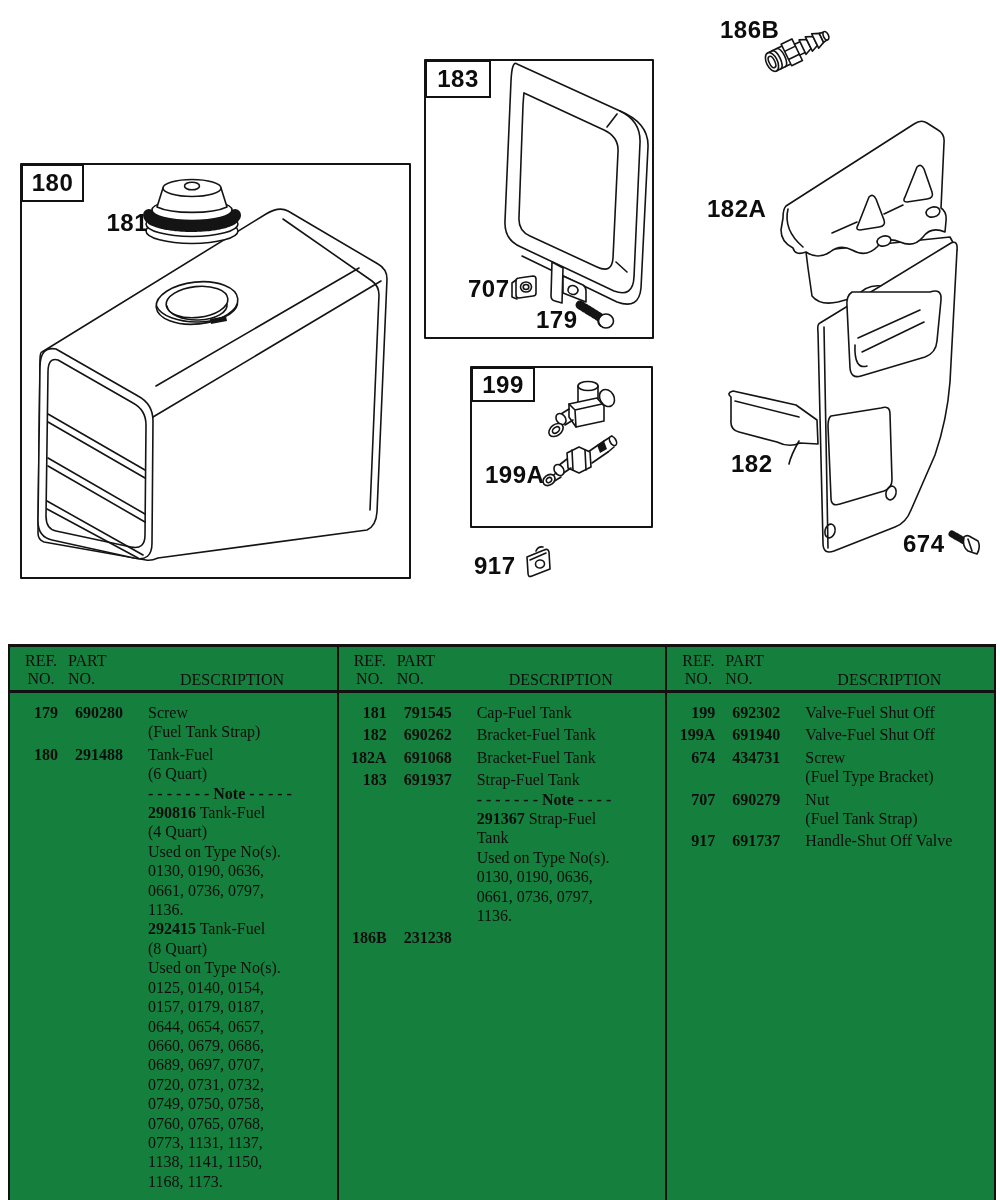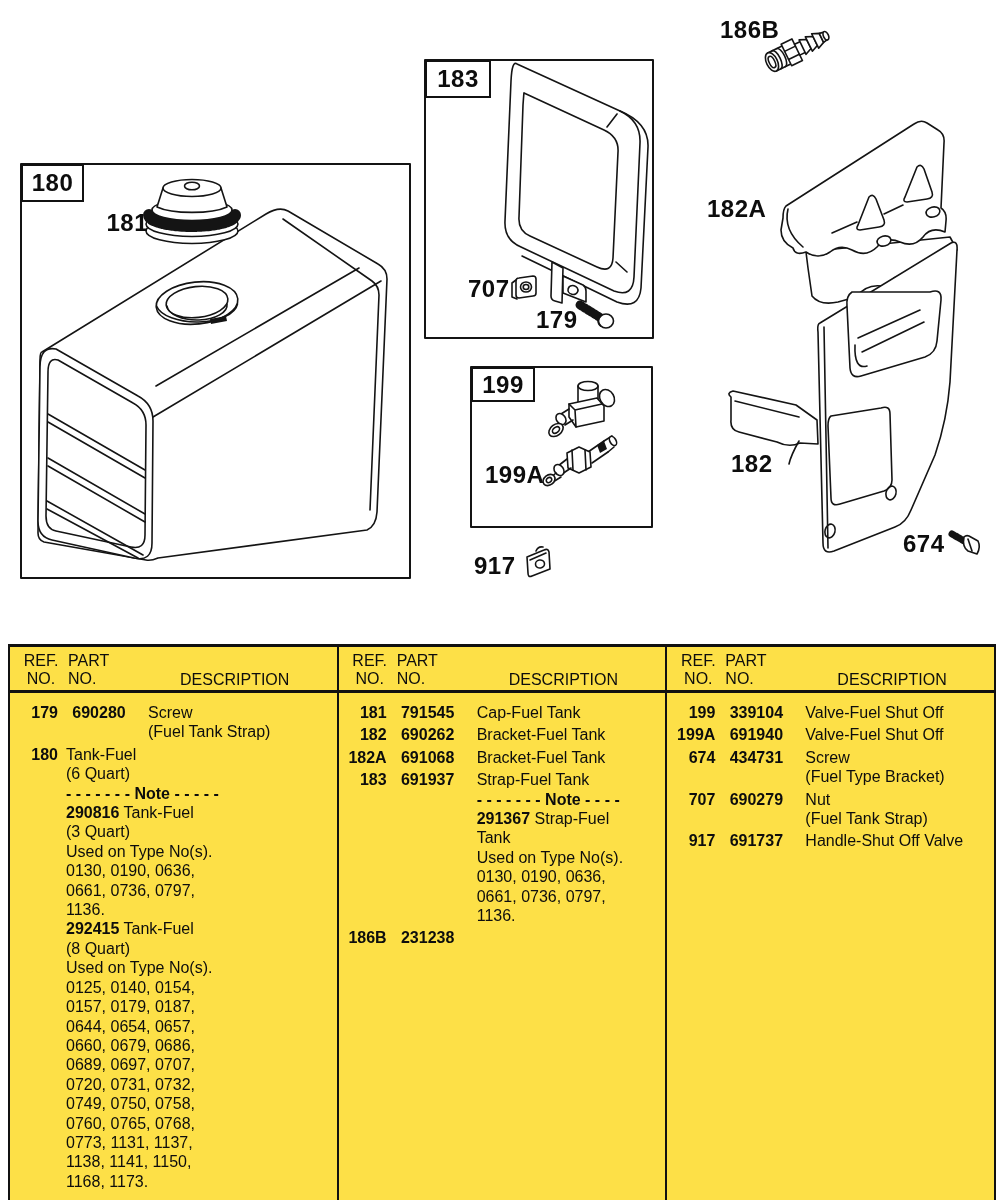--- a/index.html
+++ b/index.html
@@ -18,21 +18,21 @@
   .callout.rt{text-align:right;}
   .callout-box{
     position:absolute;border:2px solid #111;background:#fff;
     display:flex;align-items:center;justify-content:center;
     font-weight:bold;font-size:24px;letter-spacing:.5px;box-sizing:border-box;
   }
   
   .ptable{
     position:absolute;left:8px;top:644px;width:988px;height:556px;
     border-top:3px solid #111;border-left:2px solid #111;border-right:2px solid #111;
-    display:flex;box-sizing:border-box;background:#fde047;
+    display:flex;box-sizing:border-box;background:#15803d;font-family:Liberation Serif, serif;
   }
   .pcol{flex:1;display:flex;flex-direction:column;min-width:0;}
   .pcol + .pcol{border-left:2px solid #111;}
   .col-head{
     height:46px;border-bottom:3px solid #111;display:flex;
     padding-top:5px;box-sizing:border-box;font-size:16px;line-height:18px;
   }
   .h-ref{width:54px;margin-left:4px;text-align:center;}
   .h-part{width:86px;text-align:left;}
   .h-desc{flex:1;display:flex;align-items:flex-end;padding:0 12px 1px 26px;}
@@ -222,26 +222,27 @@
           <div class="prow">
             <div class="c-ref">179</div>
             <div class="c-part">690280</div>
             <div class="c-desc">
               <div class="dline">Screw</div>
               <div class="dline">(Fuel Tank Strap)</div>
             </div>
           </div>
           <div class="prow">
             <div class="c-ref">180</div>
+            <div class="c-part">291488</div>
             <div class="c-desc">
               <div class="dline">Tank-Fuel</div>
               <div class="dline">(6 Quart)</div>
               <div class="dline"><span class="bseg">- - - - - - - Note - - - - -</span></div>
               <div class="dline"><span class="bseg">290816</span> Tank-Fuel</div>
-              <div class="dline">(3 Quart)</div>
+              <div class="dline">(4 Quart)</div>
               <div class="dline">Used on Type No(s).</div>
               <div class="dline">0130, 0190, 0636,</div>
               <div class="dline">0661, 0736, 0797,</div>
               <div class="dline">1136.</div>
               <div class="dline"><span class="bseg">292415</span> Tank-Fuel</div>
               <div class="dline">(8 Quart)</div>
               <div class="dline">Used on Type No(s).</div>
               <div class="dline">0125, 0140, 0154,</div>
               <div class="dline">0157, 0179, 0187,</div>
               <div class="dline">0644, 0654, 0657,</div>
@@ -323,21 +324,21 @@
             <div class="">PART</div>
             <div class="">NO.</div>
           </div>
           <div class="h-desc">
             <div class="">DESCRIPTION</div>
           </div>
         </div>
         <div class="col-body">
           <div class="prow">
             <div class="c-ref">199</div>
-            <div class="c-part">339104</div>
+            <div class="c-part">692302</div>
             <div class="c-desc">
               <div class="dline">Valve-Fuel Shut Off</div>
             </div>
           </div>
           <div class="prow">
             <div class="c-ref">199A</div>
             <div class="c-part">691940</div>
             <div class="c-desc">
               <div class="dline">Valve-Fuel Shut Off</div>
             </div>

